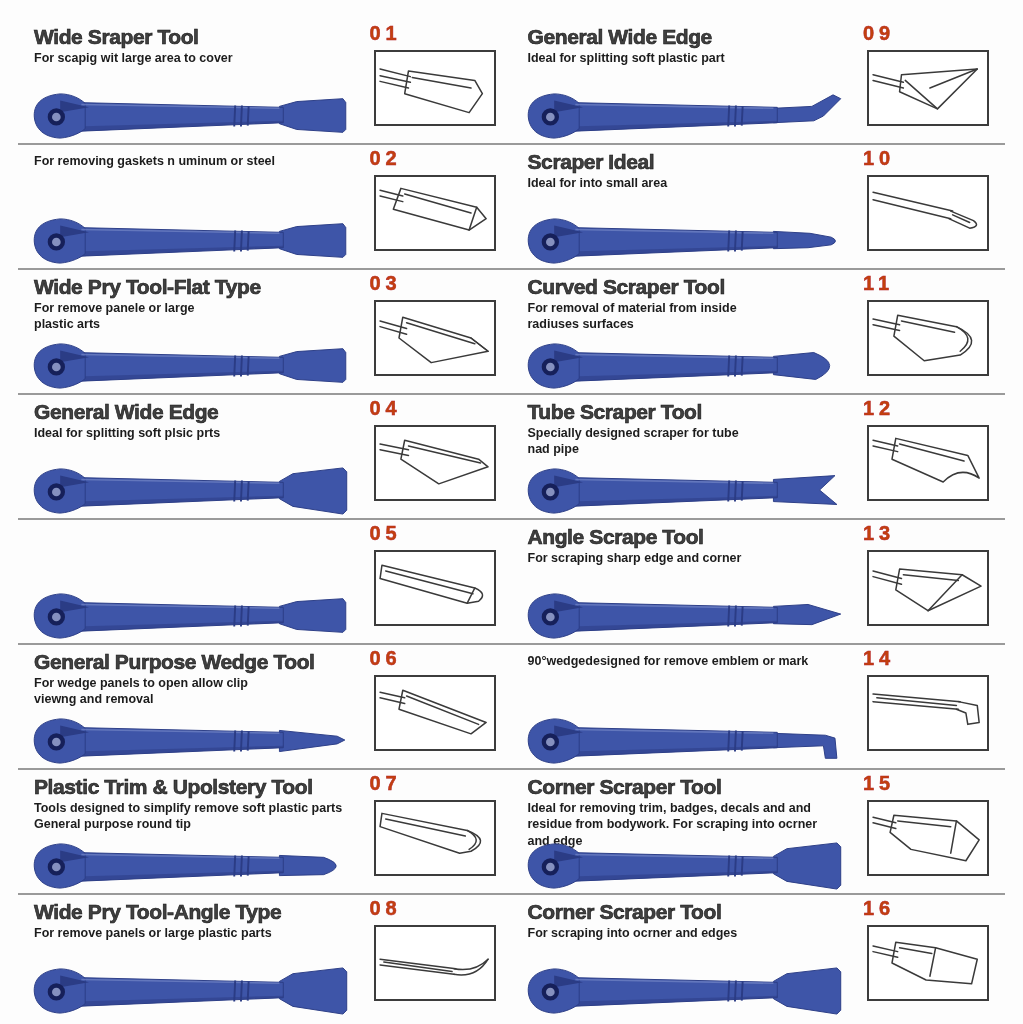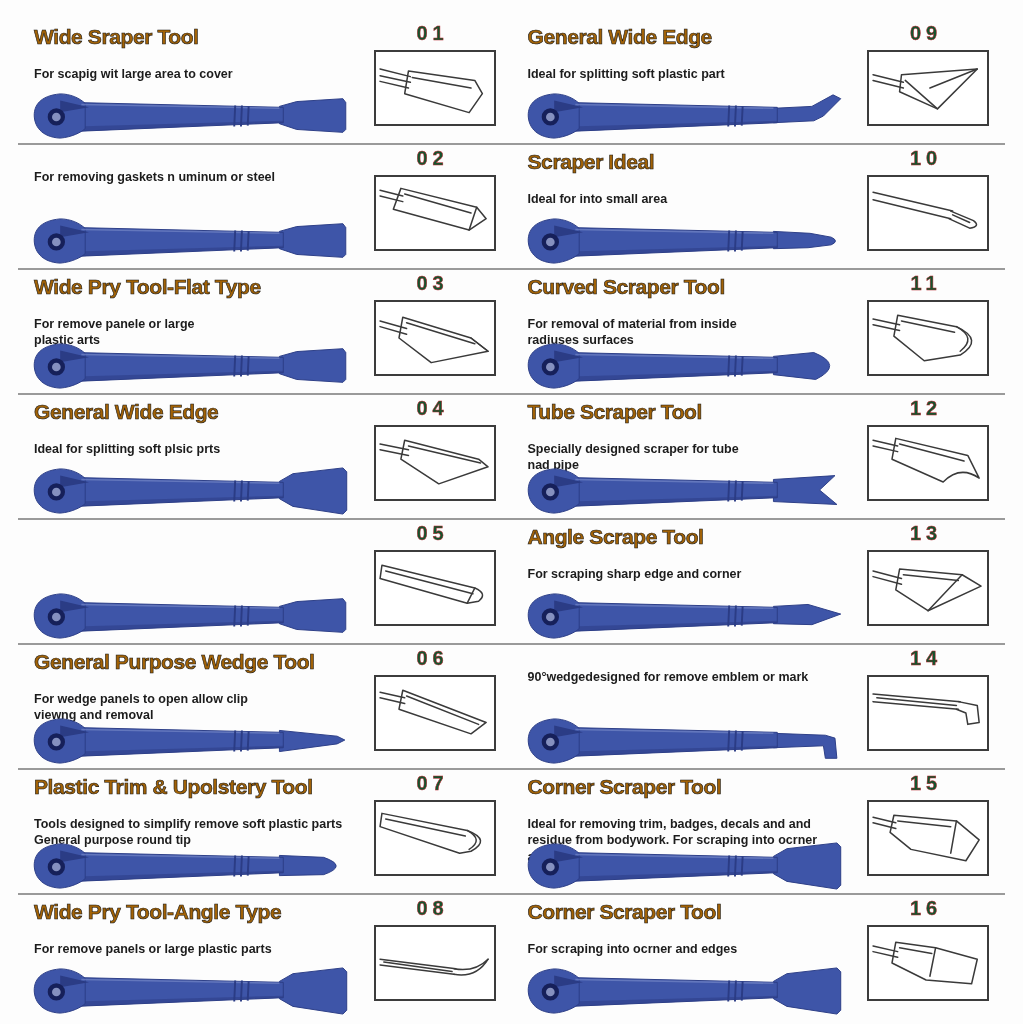--- a/index.html
+++ b/index.html
@@ -8,30 +8,30 @@
     font-family:"Liberation Sans","DejaVu Sans",sans-serif;
     -webkit-font-smoothing:antialiased;
   }
   .page{width:1023px;height:1024px;padding:20px 18px 0 18px;box-sizing:border-box;background:#fdfdfd;}
   .grid{width:100%;}
   .row{display:flex;height:123px;}
   .row + .row{border-top:2px solid #9a9a9a;}
   .cell{position:relative;width:50%;height:100%;box-sizing:border-box;}
   .cell-text{position:absolute;left:16px;top:6px;width:330px;}
   .tool-title{
-    font-size:21px;font-weight:700;color:#a16207;letter-spacing:-0.4px;
+    font-size:21px;font-weight:700;color:#404040;letter-spacing:-0.4px;
     -webkit-text-stroke:0.6px #141414;line-height:1.05;white-space:nowrap;
   }
   .tool-desc{
-    margin-top:18px;font-size:12.5px;font-weight:700;color:#1c1c1c;
+    margin-top:2px;font-size:12.5px;font-weight:700;color:#1c1c1c;
     line-height:1.3;white-space:pre-line;width:352px;
   }
   .tool-num{
-    position:absolute;top:2px;right:16px;width:126px;text-align:center;
-    font-size:20px;font-weight:700;color:#14532d;letter-spacing:5px;
+    position:absolute;top:2px;right:16px;width:126px;text-align:left;
+    font-size:20px;font-weight:700;color:#c2410c;letter-spacing:5px;
     -webkit-text-stroke:0.5px #b5232d;
   }
   .diagram-box{
     position:absolute;top:30px;right:16px;width:122px;height:76px;
     border:2px solid #3c3c3c;background:#ffffff;box-sizing:border-box;
   }
   .diagram-box svg{display:block;width:100%;height:100%;}
   .tool-photo{position:absolute;left:6px;bottom:2px;width:332px;height:50px;}
   .tool-photo svg{display:block;width:100%;height:100%;}
 </style>

